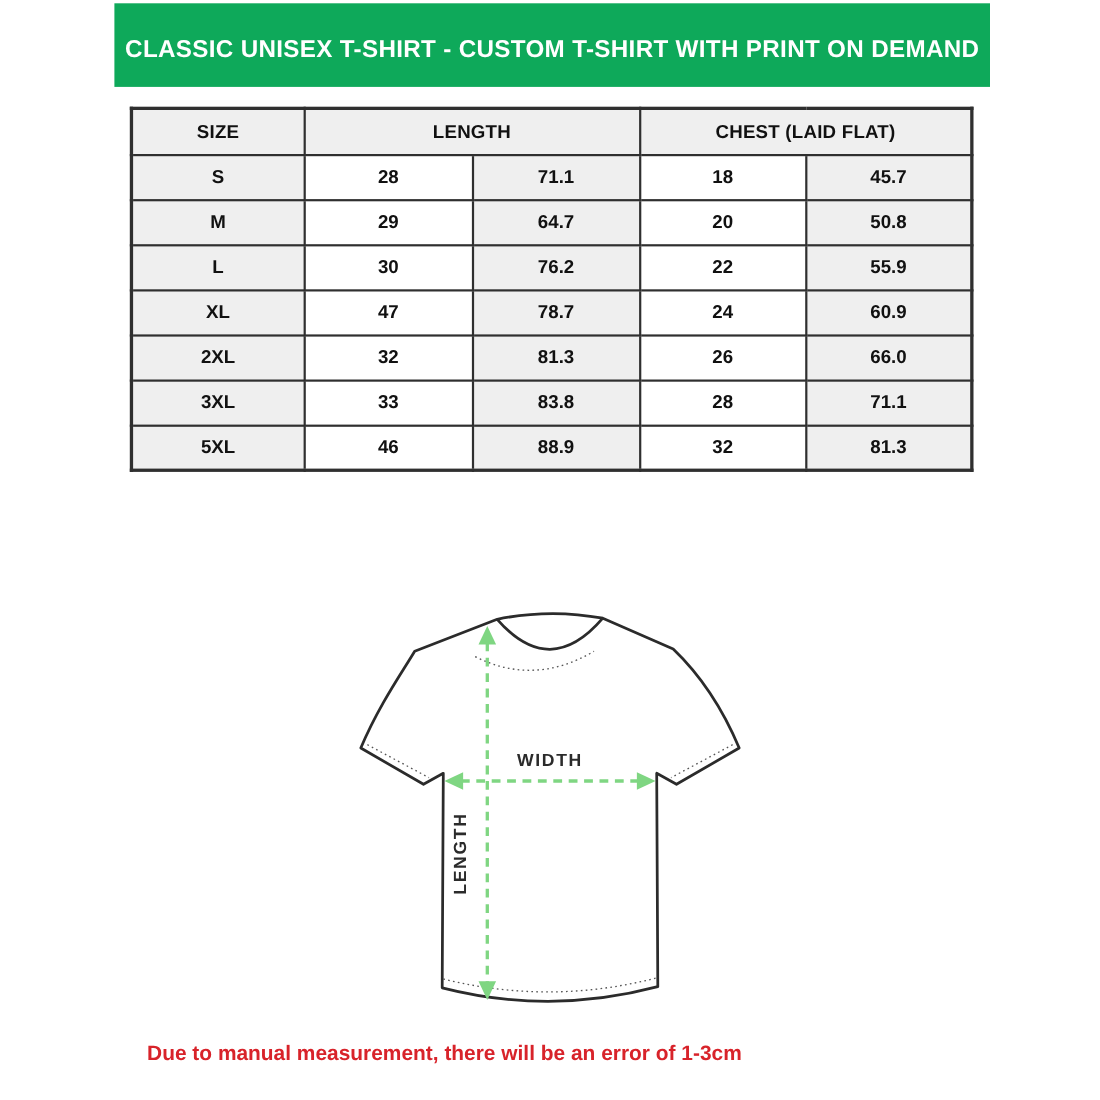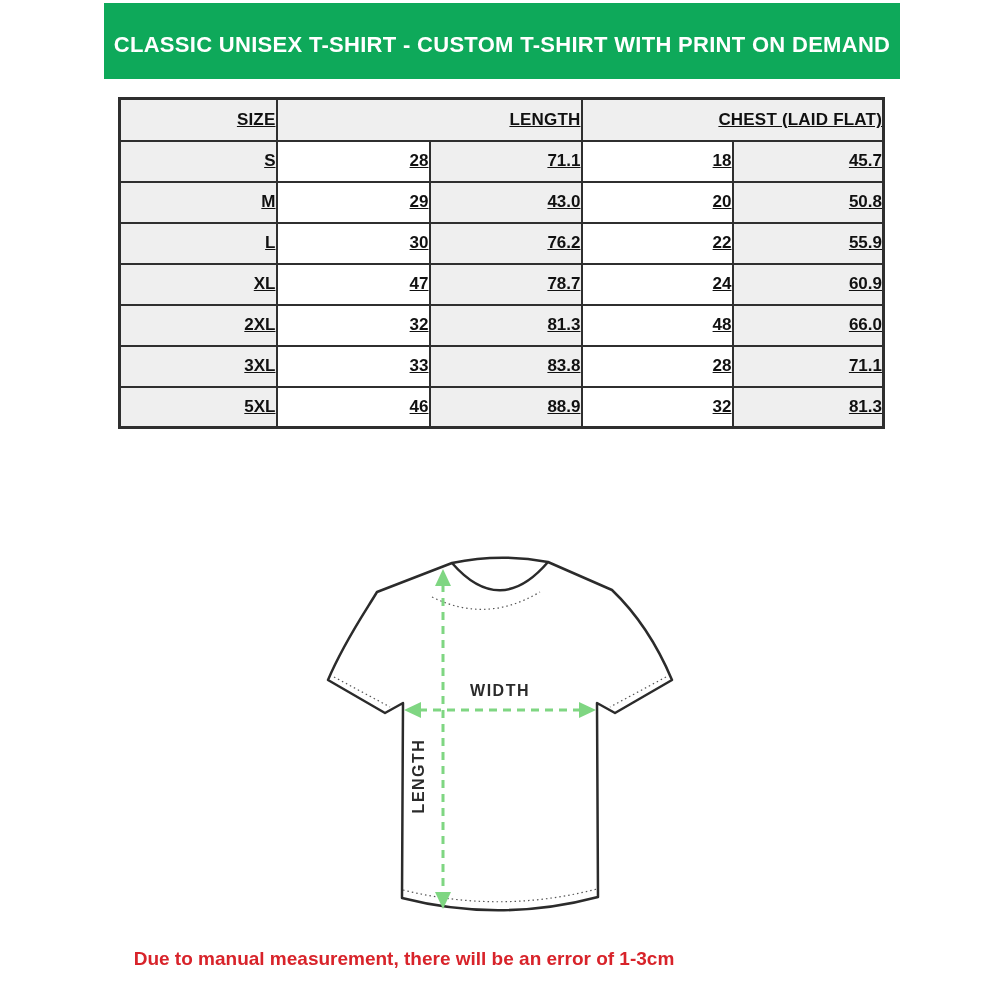--- a/index.html
+++ b/index.html
@@ -25,22 +25,22 @@
     text-align:center;white-space:nowrap;margin-top:8px;
   }
 
   table.size-table{
     position:absolute;left:118px;top:97px;width:764px;
     border-collapse:collapse;table-layout:fixed;
     border:3px solid var(--border-col);
   }
   .size-table th,.size-table td{
     border:2px solid var(--border-col);
-    text-align:right;vertical-align:middle;
-    font-weight:bold;color:var(--ink);text-decoration:underline;
+    text-align:center;vertical-align:middle;
+    font-weight:bold;color:var(--ink);
   }
   .size-table th{height:42px;font-size:17px;background:var(--cell-gray);letter-spacing:.2px;}
   .size-table td{height:41px;font-size:17px;}
   .size-table td.gray{background:var(--cell-gray);}
   .size-table td.white{background:#ffffff;}
 
   .tshirt-wrap{position:absolute;left:300px;top:540px;width:400px;height:400px;}
   .tshirt-wrap svg{display:block;width:400px;height:400px;}
   .shirt-line{fill:#ffffff;stroke:#2b2b2b;stroke-width:2.5;stroke-linejoin:round;}
   .shirt-inner{fill:none;stroke:#2b2b2b;stroke-width:2.5;}
@@ -81,21 +81,21 @@
       <tr>
         <td class="gray">S</td>
         <td class="white">28</td>
         <td class="gray">71.1</td>
         <td class="white">18</td>
         <td class="gray">45.7</td>
       </tr>
       <tr>
         <td class="gray">M</td>
         <td class="white">29</td>
-        <td class="gray">43.0</td>
+        <td class="gray">64.7</td>
         <td class="white">20</td>
         <td class="gray">50.8</td>
       </tr>
       <tr>
         <td class="gray">L</td>
         <td class="white">30</td>
         <td class="gray">76.2</td>
         <td class="white">22</td>
         <td class="gray">55.9</td>
       </tr>
@@ -103,21 +103,21 @@
         <td class="gray">XL</td>
         <td class="white">47</td>
         <td class="gray">78.7</td>
         <td class="white">24</td>
         <td class="gray">60.9</td>
       </tr>
       <tr>
         <td class="gray">2XL</td>
         <td class="white">32</td>
         <td class="gray">81.3</td>
-        <td class="white">48</td>
+        <td class="white">26</td>
         <td class="gray">66.0</td>
       </tr>
       <tr>
         <td class="gray">3XL</td>
         <td class="white">33</td>
         <td class="gray">83.8</td>
         <td class="white">28</td>
         <td class="gray">71.1</td>
       </tr>
       <tr>

